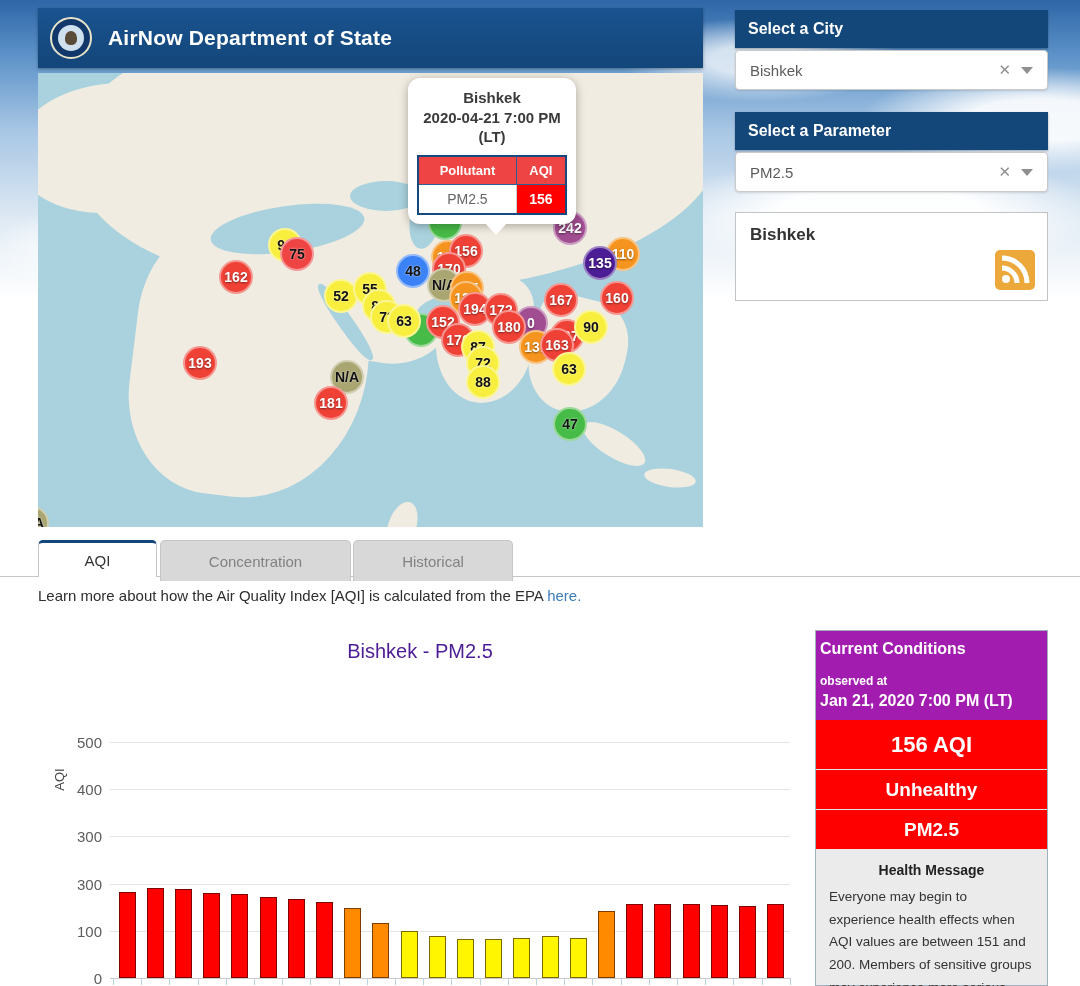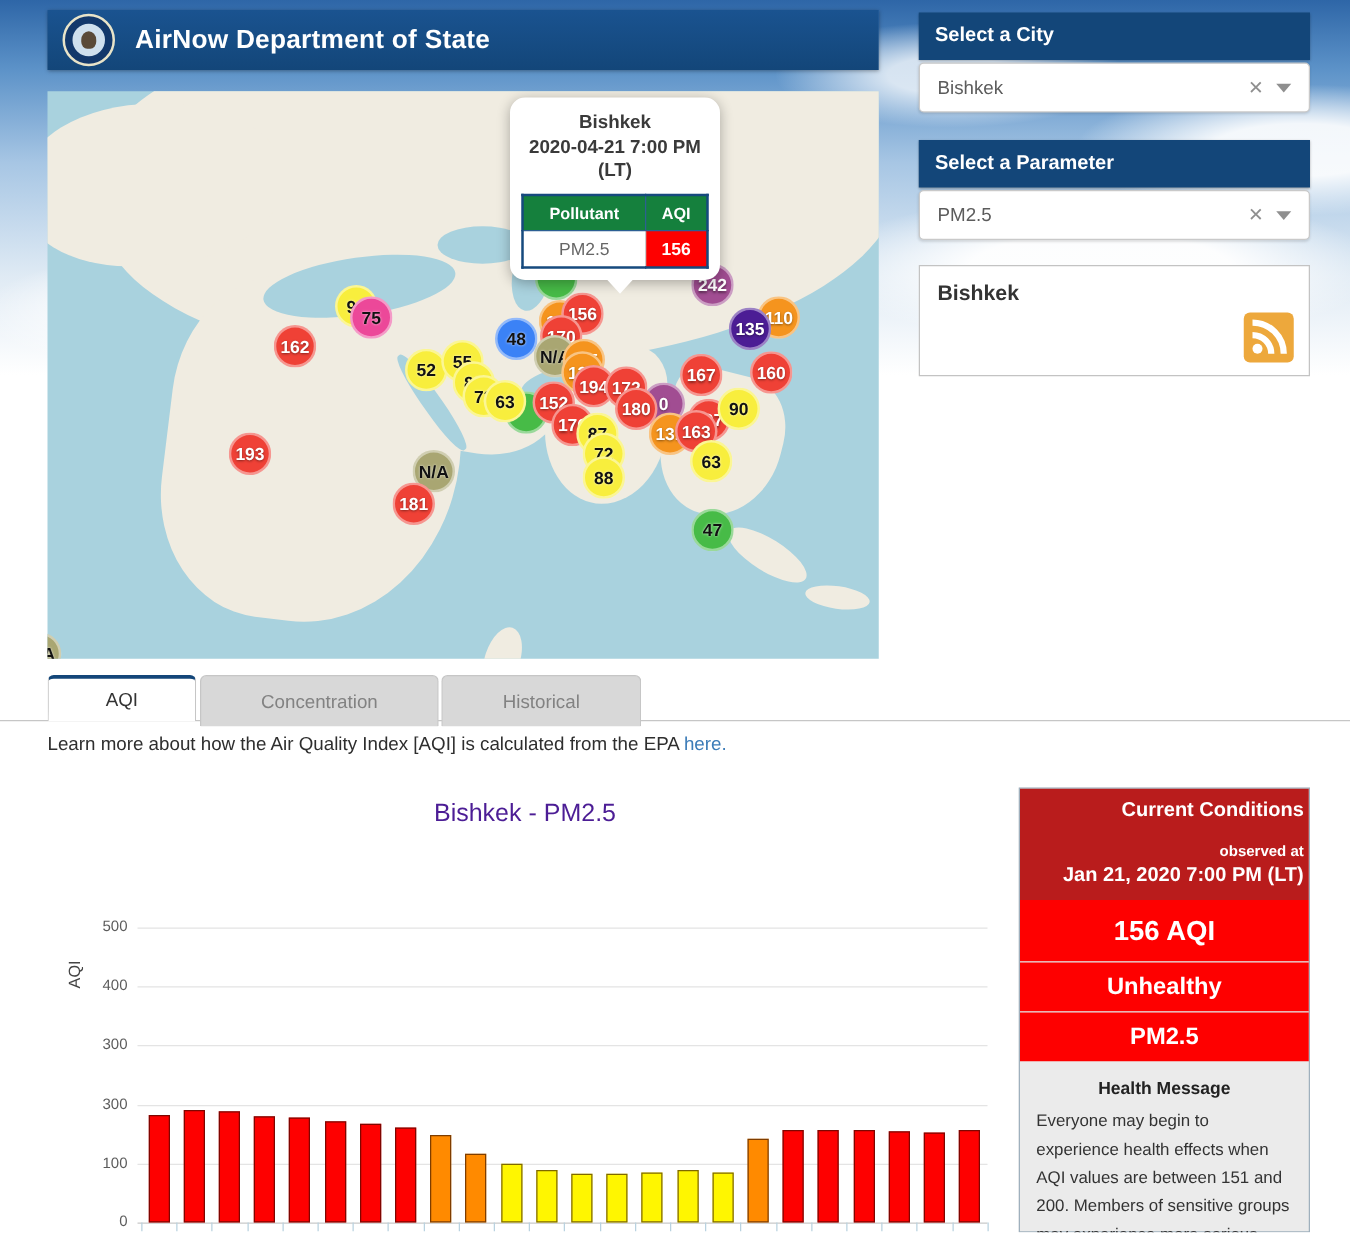--- a/index.html
+++ b/index.html
@@ -12,21 +12,21 @@
     background-image:
       radial-gradient(ellipse 260px 70px at 180px 250px, rgba(255,255,255,.95) 35%, rgba(255,255,255,0) 75%),
       radial-gradient(ellipse 300px 80px at 880px 215px, rgba(255,255,255,.95) 35%, rgba(255,255,255,0) 75%),
       radial-gradient(ellipse 240px 70px at 1040px 120px, rgba(255,255,255,.9) 30%, rgba(255,255,255,0) 75%),
       radial-gradient(ellipse 200px 60px at 760px 60px, rgba(255,255,255,.75) 25%, rgba(255,255,255,0) 70%),
       radial-gradient(ellipse 320px 90px at 420px 290px, rgba(255,255,255,1) 40%, rgba(255,255,255,0) 80%),
       linear-gradient(180deg, #2e66a7 0px, #5c92c8 55px, #a7c6e4 130px, #dfeaf4 220px, #ffffff 300px);
   }
 
   
-  .app-header { position:absolute; left:38px; top:8px; width:665px; height:48px;
+  .app-header { position:absolute; left:38px; top:8px; width:665px; height:60px;
     background:linear-gradient(180deg,#1a5390,#134679); display:flex; align-items:center;
     box-shadow:0 1px 3px rgba(0,0,0,.35); }
   .seal { width:42px; height:42px; border-radius:50%; margin-left:12px;
     background:#12386b; border:2px solid #e8e4c9; display:flex; align-items:center; justify-content:center; }
   .seal-inner { width:26px; height:26px; border-radius:50%; background:#cfe0ee;
     display:flex; align-items:center; justify-content:center; }
   .seal-core { width:12px; height:14px; border-radius:50% 50% 40% 40%; background:#5a4a38; }
   .app-title { color:#fff; font-size:21px; font-weight:bold; margin-left:16px; letter-spacing:.2px; }
 
   
@@ -40,21 +40,21 @@
   .marker.light-text { color:#fff; text-shadow:0 1px 2px rgba(0,0,0,.45); }
   .marker.dark-text { color:#111; text-shadow:0 0 2px rgba(255,255,255,.8); }
 
   
   .popup { position:absolute; left:370px; top:5px; width:168px; z-index:5;
     background:#fff; border-radius:12px; box-shadow:0 2px 10px rgba(0,0,0,.3); padding:10px 9px 9px; }
   .popup:after { content:""; position:absolute; left:77px; bottom:-11px; width:0; height:0;
     border-left:11px solid transparent; border-right:11px solid transparent; border-top:12px solid #fff; }
   .popup-title { text-align:center; font-size:15px; font-weight:bold; color:#3a3a3a; line-height:1.3; }
   .popup-table { width:150px; margin:8px auto 0; border:2px solid #164a7e; border-collapse:collapse; }
-  .popup-table th { background:#15803d; color:#fff; font-size:13px; font-weight:bold; padding:6px 4px; border:1px solid #2c5f92; }
+  .popup-table th { background:#ef4444; color:#fff; font-size:13px; font-weight:bold; padding:6px 4px; border:1px solid #2c5f92; }
   .popup-table td { font-size:14px; text-align:center; padding:6px 4px; }
   .popup-td-pollutant { color:#666; background:#fff; border:1px solid #ccc; }
   .popup-td-aqi { color:#fff; font-weight:bold; }
 
   
   .select-header { position:absolute; left:735px; width:313px; height:38px; background:#134679;
     color:#fff; font-size:16px; font-weight:bold; display:flex; align-items:center; padding-left:13px;
     box-shadow:0 1px 2px rgba(0,0,0,.3); }
   .select-box { position:absolute; left:735px; width:313px; height:40px; background:#fff;
     border:1px solid #c9c9c9; border-radius:4px; display:flex; align-items:center;
@@ -84,30 +84,30 @@
   .tab3 { left:353px; width:160px; }
 
   .learn { position:absolute; left:38px; top:587px; font-size:15px; color:#2e2e2e; }
 
   
   .chart { position:absolute; left:40px; top:632px; width:760px; height:354px; }
   .chart-title { text-align:center; font-size:20px; color:#4c1d95; margin-top:8px; }
   .plot { position:absolute; left:0; top:62px; width:760px; height:292px; }
   .gridline { position:absolute; left:70px; width:680px; height:1px; background:#e4e4e4; }
   .gridline.zero { background:#c9c9c9; }
-  .ytick { position:absolute; width:55px; text-align:right; font-size:12px; color:#5c5c5c; }
+  .ytick { position:absolute; width:55px; text-align:right; font-size:15px; color:#5c5c5c; }
   .ylabel { position:absolute; left:8px; top:140px; font-size:13px; color:#444;
     transform:rotate(-90deg); transform-origin:center; }
   .bar { position:absolute; border:1px solid rgba(40,10,0,.6); }
   .xtick { position:absolute; width:1px; height:7px; background:#b9d2e0; }
 
   
   .cond { position:absolute; left:815px; top:630px; width:233px; height:356px;
     border:1px solid #9fb0bd; background:#ebebeb; }
-  .cond-head { background:#b91c1c; color:#fff; text-align:right; padding:9px 4px 10px; }
+  .cond-head { background:#a21caf; color:#fff; text-align:left; padding:9px 4px 10px; }
   .cond-title { font-size:16px; font-weight:bold; }
   .cond-observed { font-size:12px; font-weight:bold; margin-top:16px; }
   .cond-time { font-size:16px; font-weight:bold; margin-top:4px; }
   .cond-red { color:#fff; text-align:center; font-weight:bold; display:flex; align-items:center; justify-content:center; }
   .cond-aqi { height:49px; font-size:22px; }
   .cond-cat { height:40px; font-size:19px; border-top:1px solid #e3e3e3; }
   .cond-pol { height:40px; font-size:19px; border-top:1px solid #e3e3e3; }
   .health-title { text-align:center; font-size:14px; font-weight:bold; color:#222; margin-top:13px; }
   .health-text { font-size:13.5px; color:#333; line-height:1.68; padding:8px 13px 0; }
 </style>
@@ -137,21 +137,21 @@
     <div class="land" style="left:540px; top:358px; width:72px; height:26px; border-radius:50%; transform:rotate(32deg);"></div>
     <div class="land" style="left:606px; top:396px; width:52px; height:18px; border-radius:50%; transform:rotate(8deg);"></div>
     <div class="land" style="left:350px; top:428px; width:28px; height:52px; border-radius:50%; transform:rotate(18deg);"></div>
     <div class="water" style="left:172px; top:133px; width:155px; height:46px; border-radius:50%; transform:rotate(-8deg);"></div>
     <div class="water" style="left:312px; top:108px; width:72px; height:30px; border-radius:50%;"></div>
     <div class="water" style="left:372px; top:118px; width:30px; height:58px; border-radius:50%; transform:rotate(10deg);"></div>
     <div class="water" style="left:300px; top:203px; width:15px; height:92px; border-radius:45%; transform:rotate(-35deg);"></div>
     <div class="water" style="left:378px; top:224px; width:46px; height:16px; border-radius:50%; transform:rotate(-20deg);"></div>
 
     <div class="marker dark-text" style="left: 230px; top: 155px; background: rgb(248, 238, 61);">92</div>
-      <div class="marker dark-text" style="left: 242px; top: 164px; background: #ec4899;">75</div>
+      <div class="marker dark-text" style="left: 242px; top: 164px; background: #ef4444;">75</div>
       <div class="marker light-text" style="left: 181px; top: 187px; background: rgb(239, 65, 54);">162</div>
       <div class="marker dark-text" style="left: 358px; top: 181px; background: #3b82f6;">48</div>
       <div class="marker dark-text" style="left: 286px; top: 206px; background: rgb(248, 238, 61);">52</div>
       <div class="marker dark-text" style="left: 315px; top: 199px; background: rgb(248, 238, 61);">55</div>
       <div class="marker dark-text" style="left: 324px; top: 216px; background: rgb(248, 238, 61);">88</div>
       <div class="marker dark-text" style="left: 332px; top: 227px; background: rgb(248, 238, 61);">73</div>
       <div class="marker dark-text" style="left: 366px; top: 240px; background: rgb(71, 187, 71);"></div>
       <div class="marker dark-text" style="left: 349px; top: 231px; background: rgb(248, 238, 61);">63</div>
       <div class="marker light-text" style="left: 145px; top: 273px; background: rgb(239, 65, 54);">193</div>
       <div class="marker dark-text" style="left: 292px; top: 287px; background: rgb(169, 166, 114);">N/A</div>

